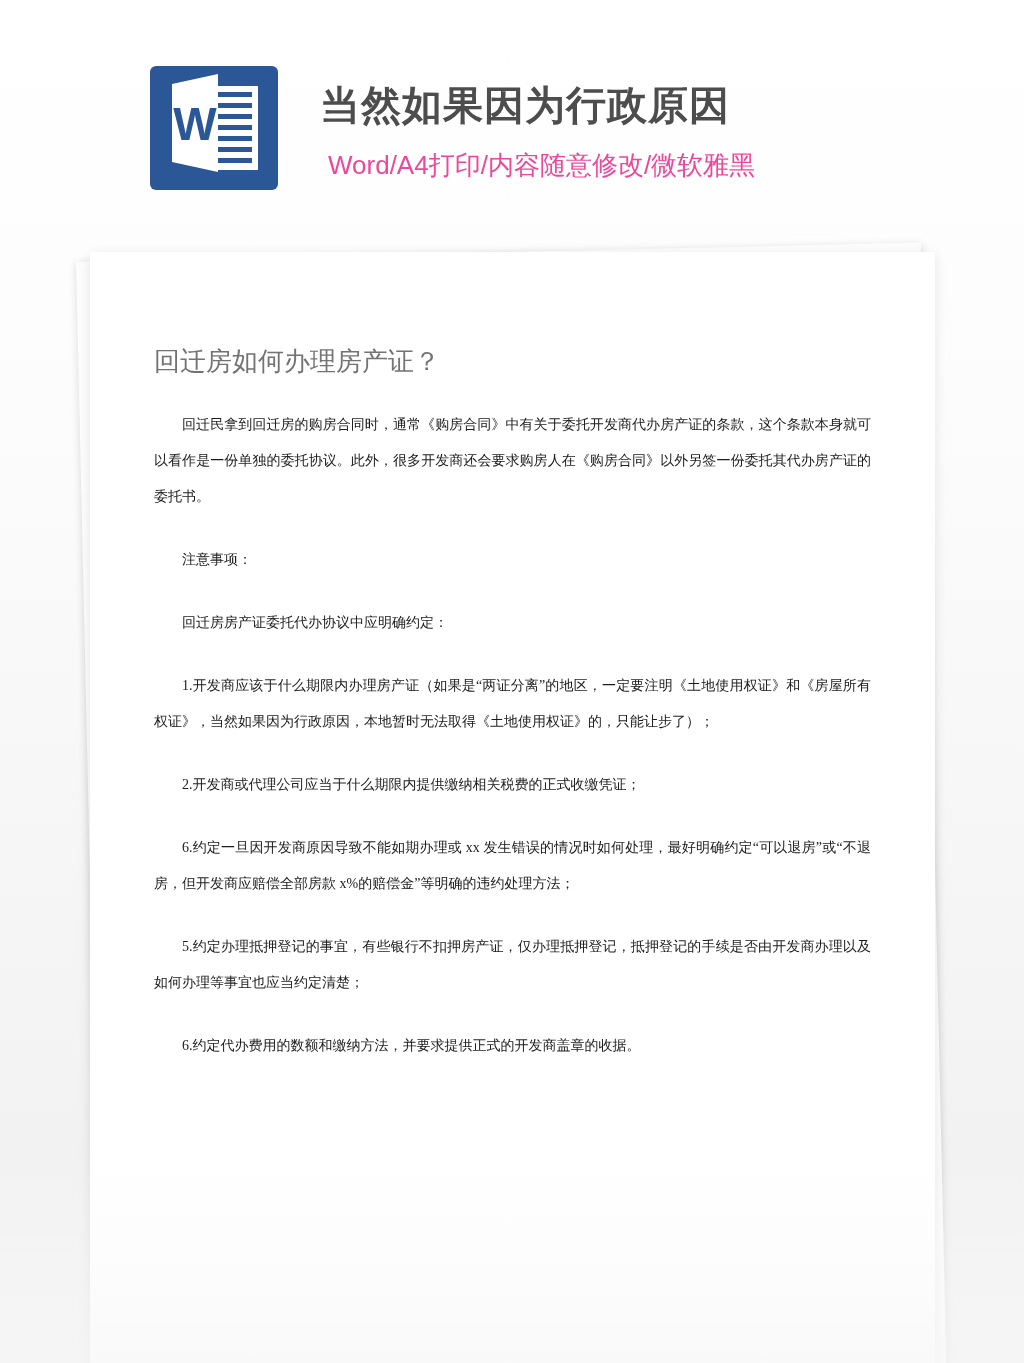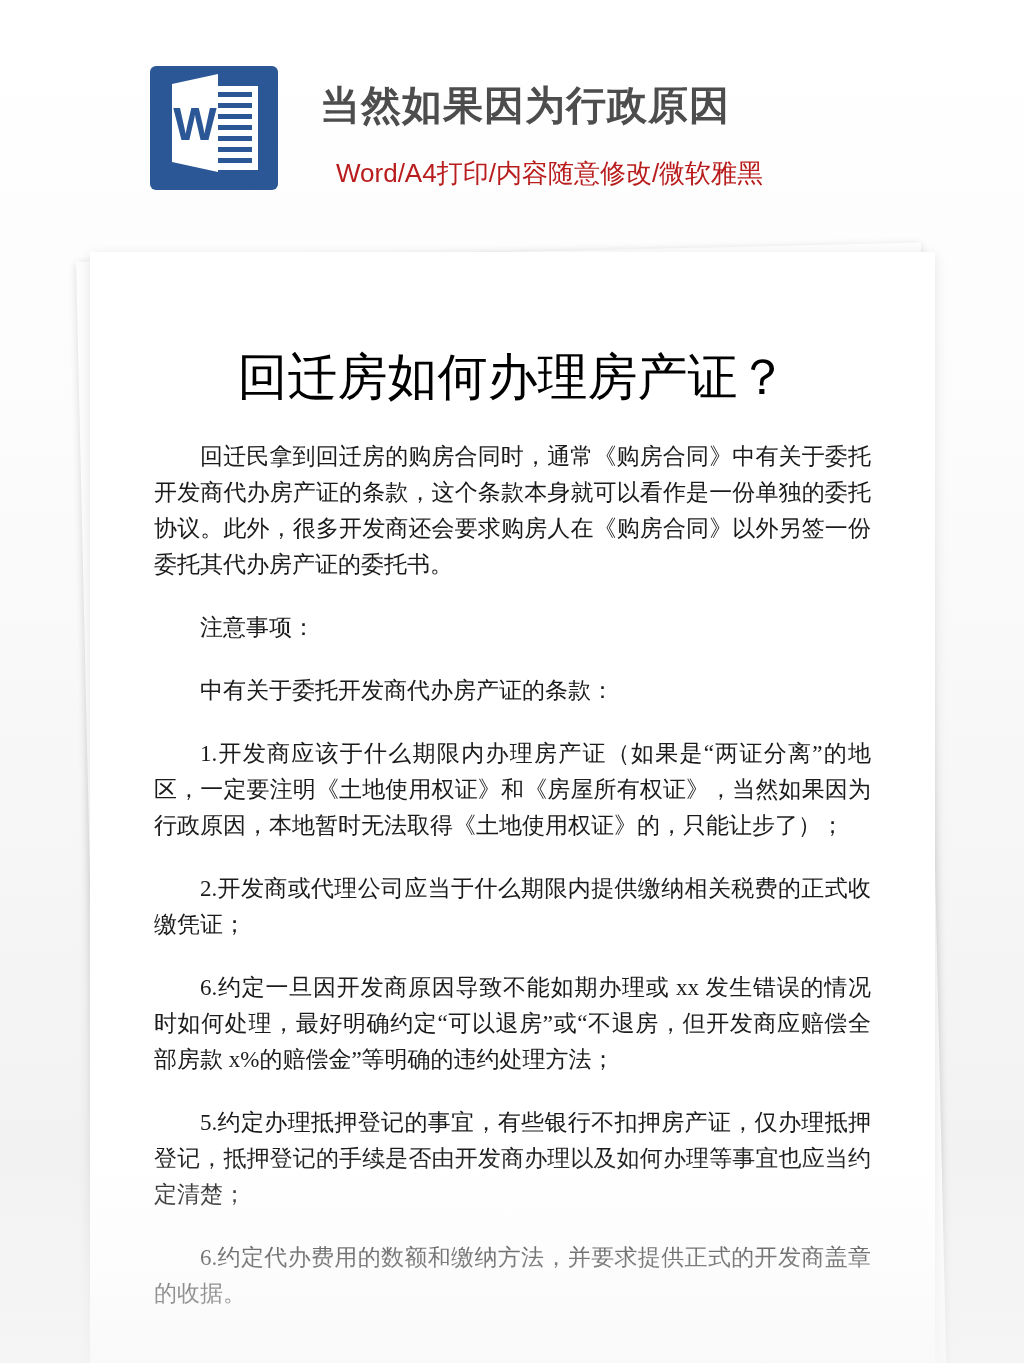--- a/index.html
+++ b/index.html
@@ -12,23 +12,23 @@
   .canvas { position: relative; width: 1024px; height: 1363px; }
 
   
   .word-icon-svg { position: absolute; left: 150px; top: 66px; }
   .hdr-title {
     position: absolute; left: 320px; top: 78px; margin: 0;
     font-size: 40px; font-weight: bold; letter-spacing: 1px;
     color: #4d4d4d;
   }
   .hdr-subtitle {
-    position: absolute; left: 324px; top: 144px; margin: 12px;
+    position: absolute; left: 324px; top: 144px; margin: 4px;
     font-size: 26px; font-weight: normal;
-    color: #b91c1c;
+    color: #ec4899;
   }
 
   
   .sheet {
     position: absolute; left: 90px; top: 252px;
     width: 845px; height: 1240px;
     background: #ffffff;
     box-sizing: border-box;
   }
   .sheet.back {
@@ -37,29 +37,29 @@
     box-shadow: 0 2px 9px rgba(0,0,0,0.14);
   }
   .sheet.main {
     box-shadow: 0 3px 12px rgba(0,0,0,0.10);
     padding: 62px 64px 0 64px;
   }
 
   
   .doc-title {
     margin: 30px 0 28px 0;
-    text-align: center;
+    text-align: left;
     font-family: "Liberation Serif", serif;
-    font-size: 50px; font-weight: 400;
-    color: #000000;
+    font-size: 26px; font-weight: 400;
+    color: #737373;
   }
   .doc-body p {
     margin: 0 0 27px 0;
     font-family: "Liberation Serif", serif;
-    font-size: 23px; line-height: 36px;
+    font-size: 14px; line-height: 36px;
     color: #1b1b1b;
     text-align: justify;
     text-indent: 2em;
   }
   
   .doc-body p:nth-child(10) { color: #4a4a4a; }
   .doc-body p:nth-child(11) { color: #a3a3a3; }
   .doc-body p:nth-child(12) { color: #c6c6c6; }
 
   
@@ -107,21 +107,21 @@
     <p class="hdr-subtitle">Word/A4打印/内容随意修改/微软雅黑</p>
   </div>
 
   <div class="sheet back"></div>
 
   <div class="sheet main">
     <h2 class="doc-title">回迁房如何办理房产证？</h2>
     <div class="doc-body">
       <p>回迁民拿到回迁房的购房合同时，通常《购房合同》中有关于委托开发商代办房产证的条款，这个条款本身就可以看作是一份单独的委托协议。此外，很多开发商还会要求购房人在《购房合同》以外另签一份委托其代办房产证的委托书。</p>
       <p>注意事项：</p>
-      <p>中有关于委托开发商代办房产证的条款：</p>
+      <p>回迁房房产证委托代办协议中应明确约定：</p>
       <p>1.开发商应该于什么期限内办理房产证（如果是“两证分离”的地区，一定要注明《土地使用权证》和《房屋所有权证》，当然如果因为行政原因，本地暂时无法取得《土地使用权证》的，只能让步了）；</p>
       <p>2.开发商或代理公司应当于什么期限内提供缴纳相关税费的正式收缴凭证；</p>
       <p>6.约定一旦因开发商原因导致不能如期办理或 xx 发生错误的情况时如何处理，最好明确约定“可以退房”或“不退房，但开发商应赔偿全部房款 x%的赔偿金”等明确的违约处理方法；</p>
       <p>5.约定办理抵押登记的事宜，有些银行不扣押房产证，仅办理抵押登记，抵押登记的手续是否由开发商办理以及如何办理等事宜也应当约定清楚；</p>
       <p>6.约定代办费用的数额和缴纳方法，并要求提供正式的开发商盖章的收据。</p>
 
     </div>
   </div>
 
   <div class="fade-overlay"></div>

